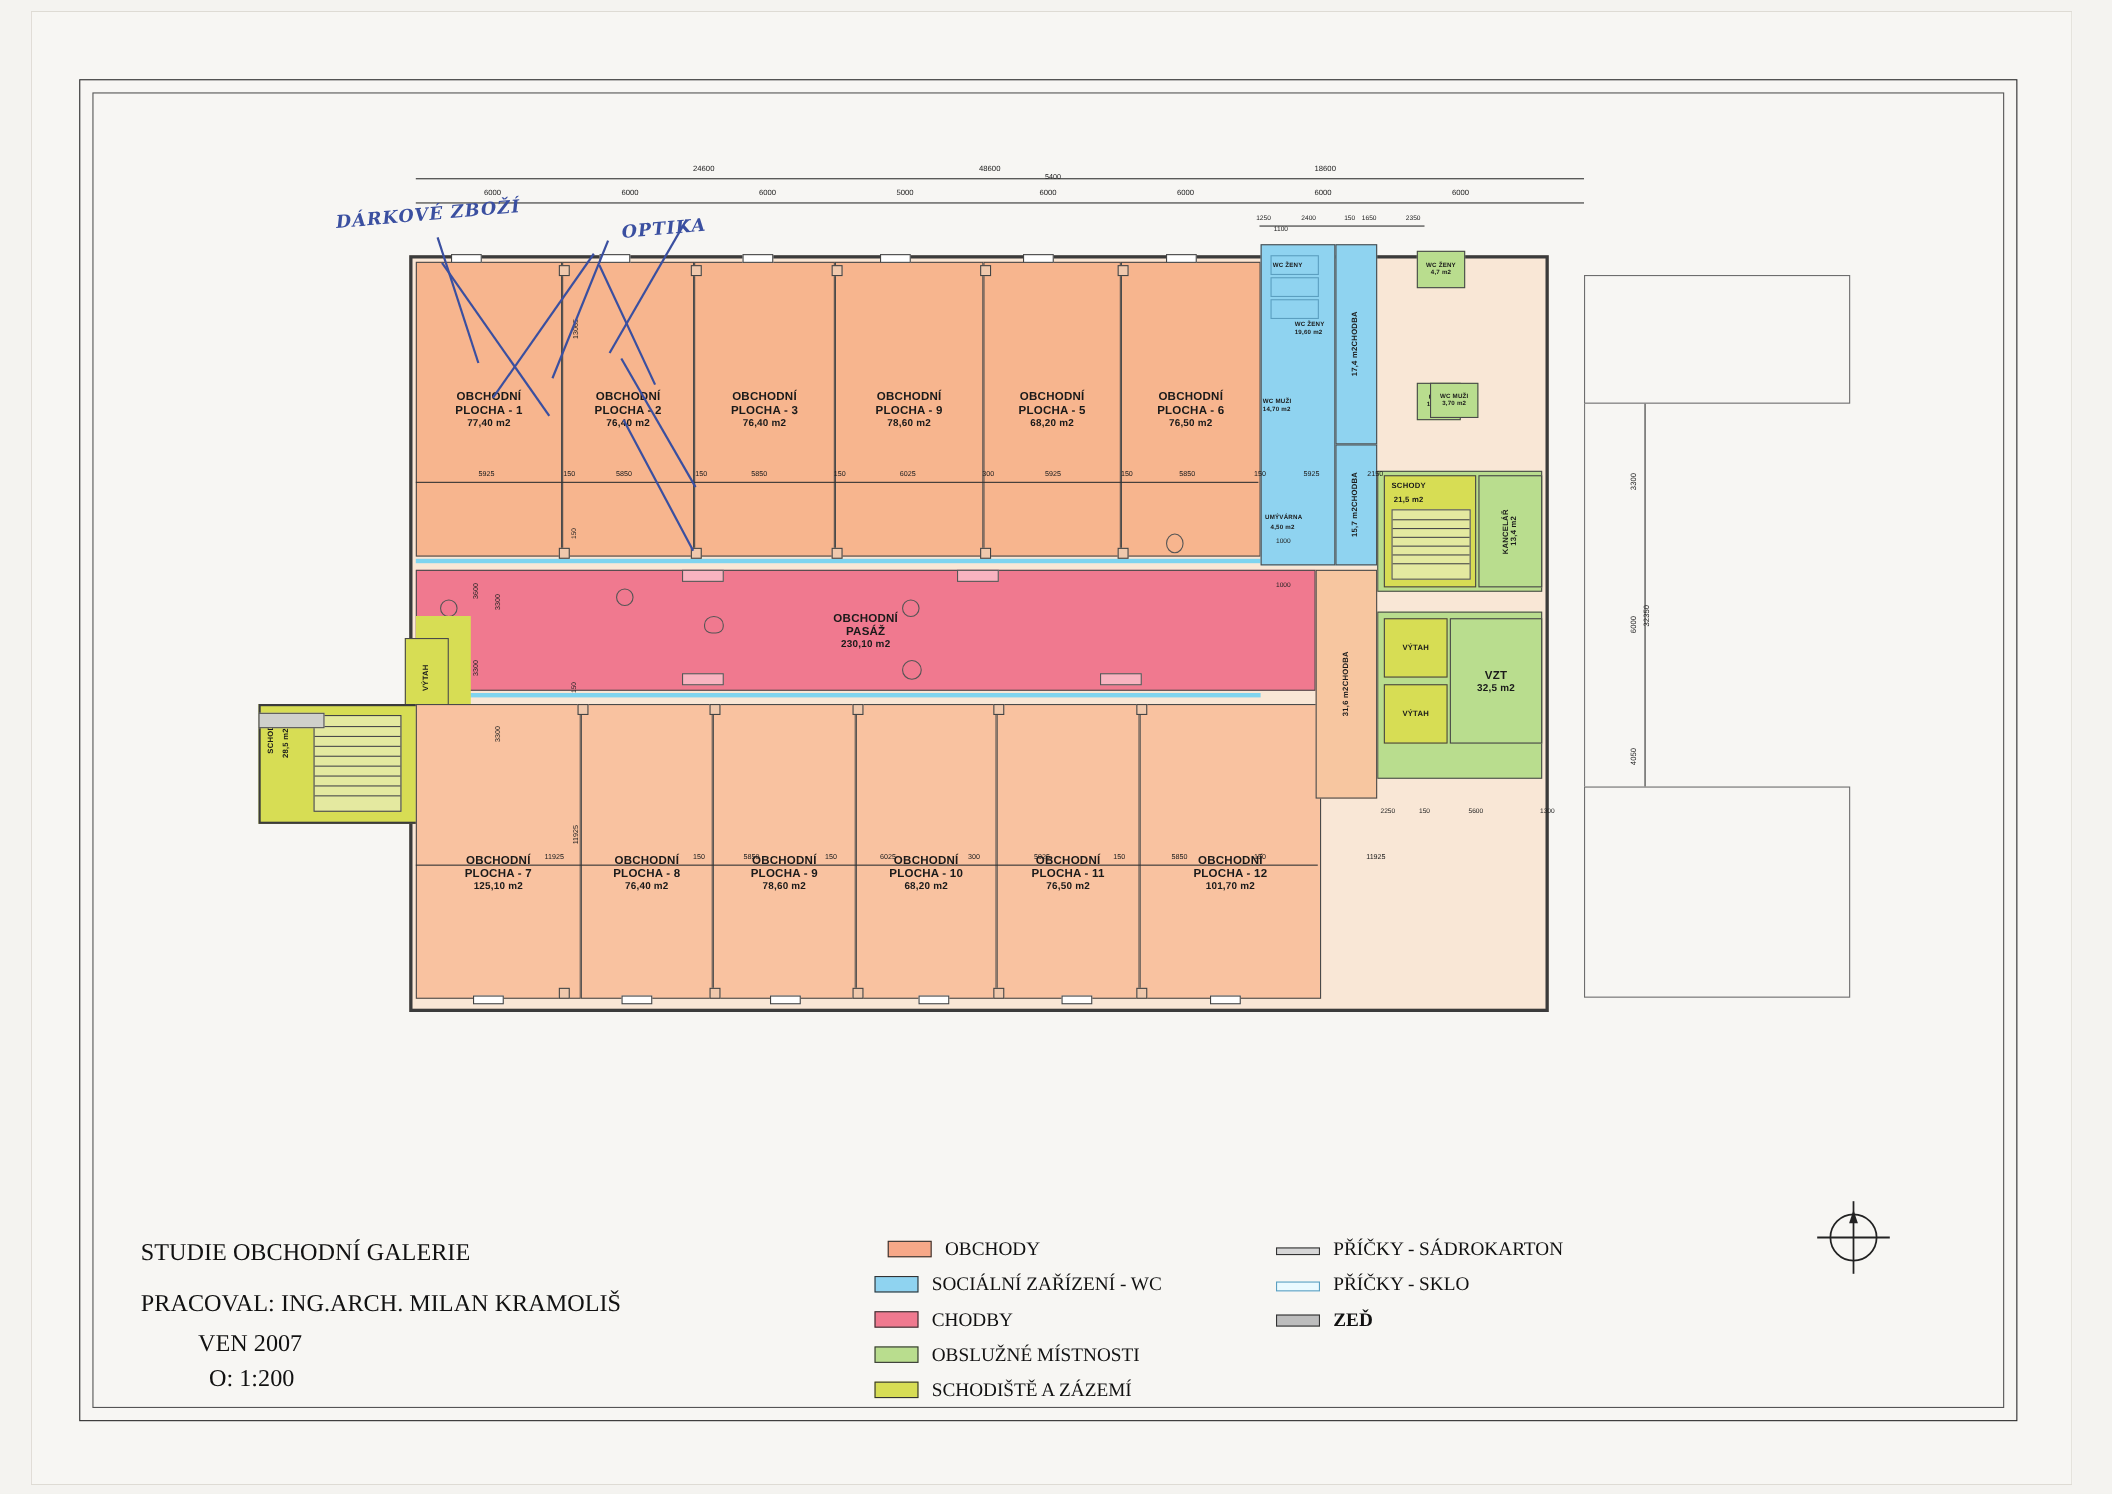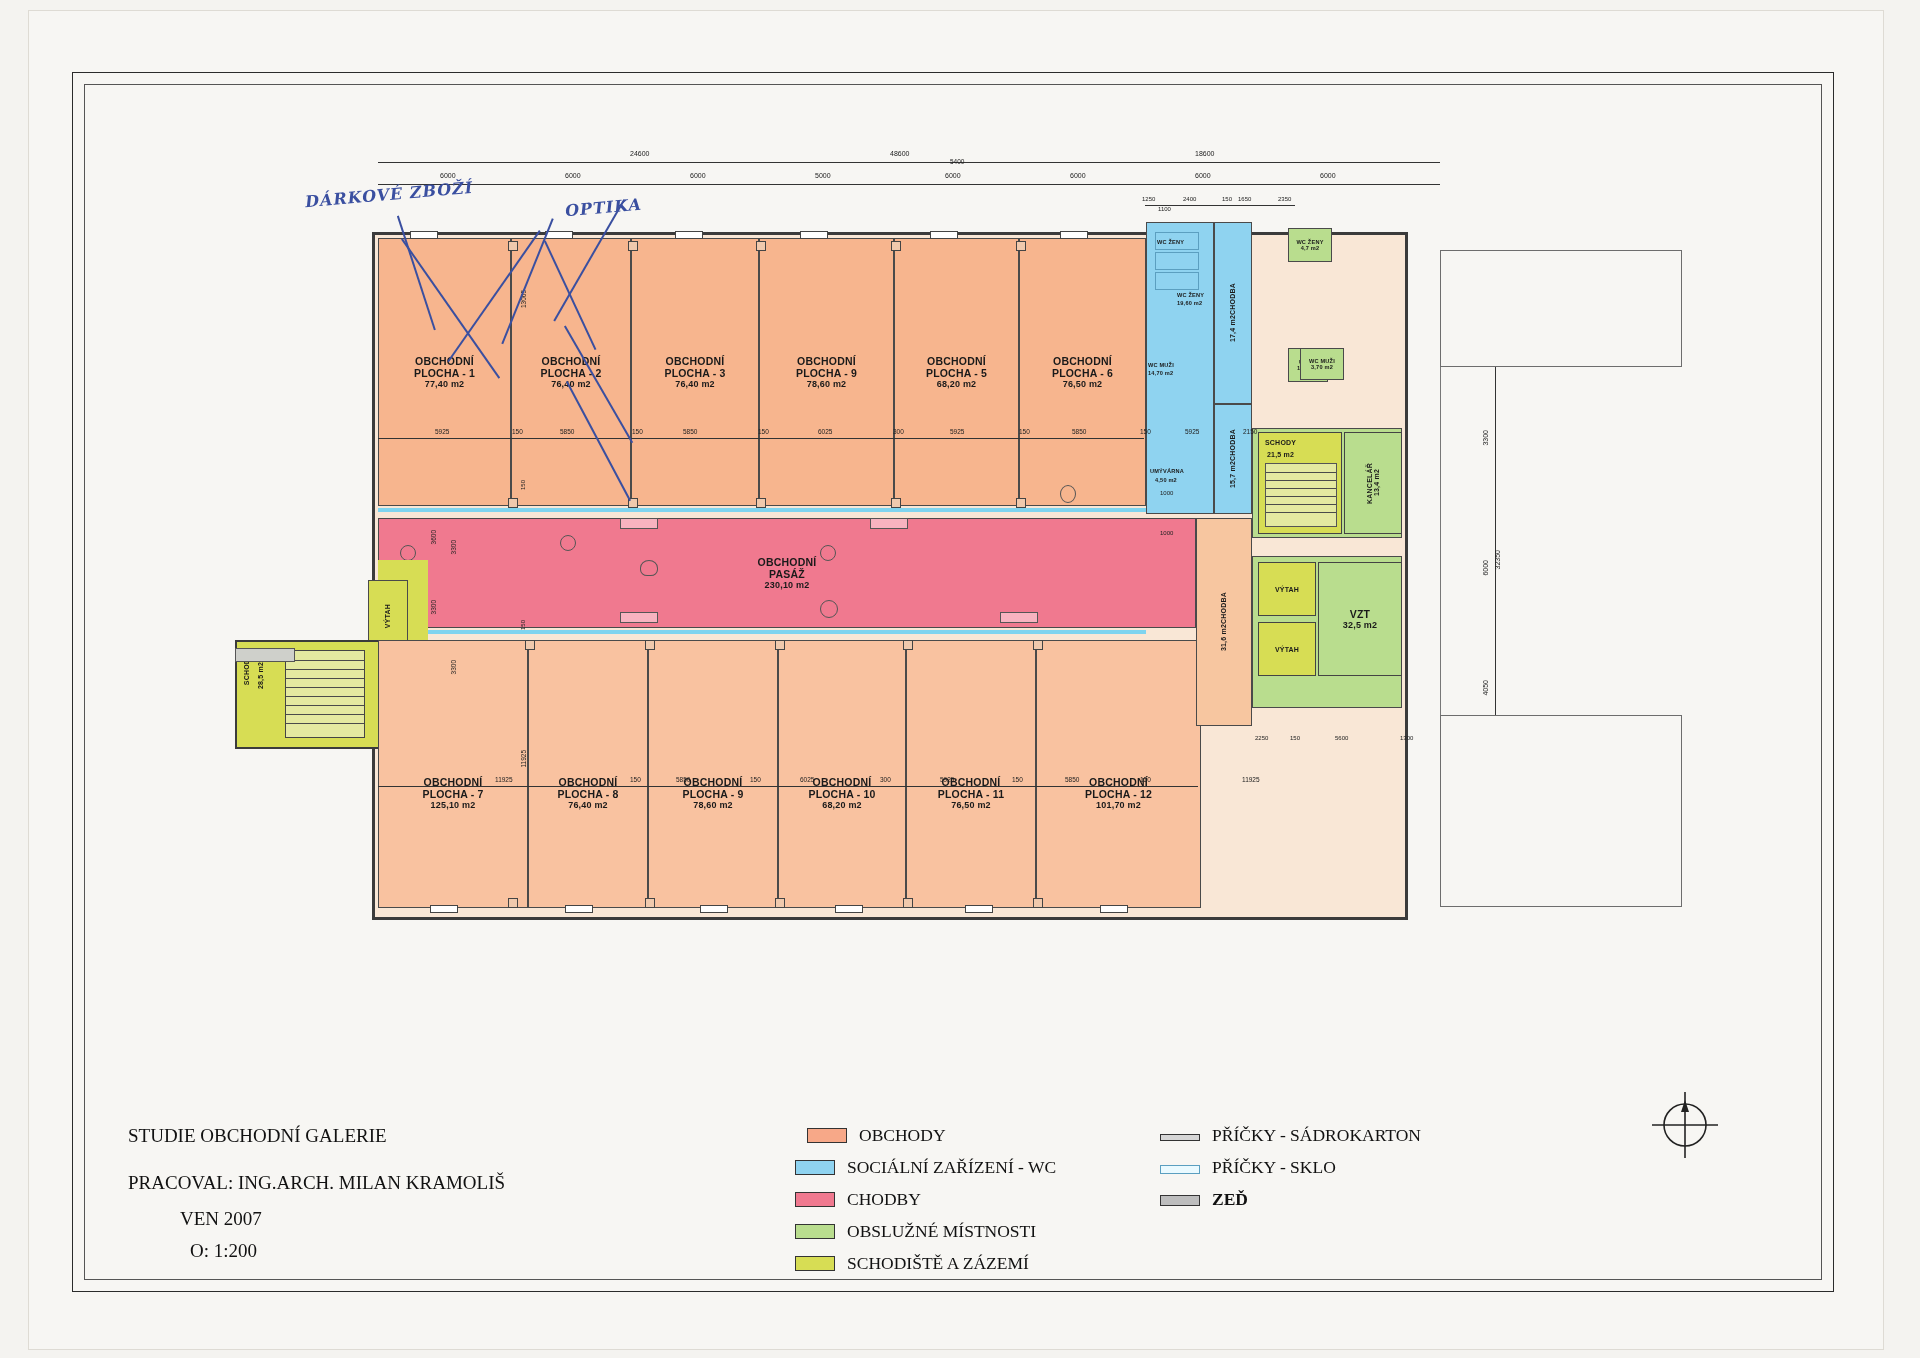--- a/index.html
+++ b/index.html
@@ -26,21 +26,21 @@
   
   .dimline{position:absolute;border-top:0.8px solid #333;}
   .dimvert{position:absolute;border-left:0.8px solid #333;}
   .dimtxt{position:absolute;font-size:7px;color:#222;}
   .dimtxt.v{writing-mode:vertical-rl;transform:rotate(180deg);font-size:7px;}
   
   .hand{position:absolute;color:#3a4fa0;font-family:"DejaVu Serif",serif;font-style:italic;font-weight:bold;font-size:16px;transform:rotate(-5deg);letter-spacing:1px;}
   .handline{position:absolute;background:#3a4fa0;height:1.6px;transform-origin:left center;}
   
   .maintitle{position:absolute;left:116px;top:1052px;font-family:"Liberation Serif",serif;font-size:35px;letter-spacing:.5px;color:#111;white-space:nowrap;}
-  .subline{position:absolute;font-family:"Liberation Serif",serif;font-size:19px;color:#111;}
+  .subline{position:absolute;font-family:"Liberation Serif",serif;font-size:22px;color:#111;}
   .legend-item{position:absolute;display:flex;align-items:center;}
   .sw{width:40px;height:15px;border:1px solid #333;margin-right:12px;box-sizing:border-box;}
   .lg-txt{font-family:"Liberation Serif",serif;font-size:17.5px;color:#111;white-space:nowrap;}
   .north{position:absolute;left:1650px;top:1090px;width:70px;height:70px;}
   .glassw{position:absolute;background:#7fd4ef;}
   .colsq{position:absolute;width:8px;height:8px;border:1px solid #444;background:#f0c9ad;}
   .stairtread{position:absolute;background:#4a4a4a;height:1px;}
 </style>
 </head>
 <body>

